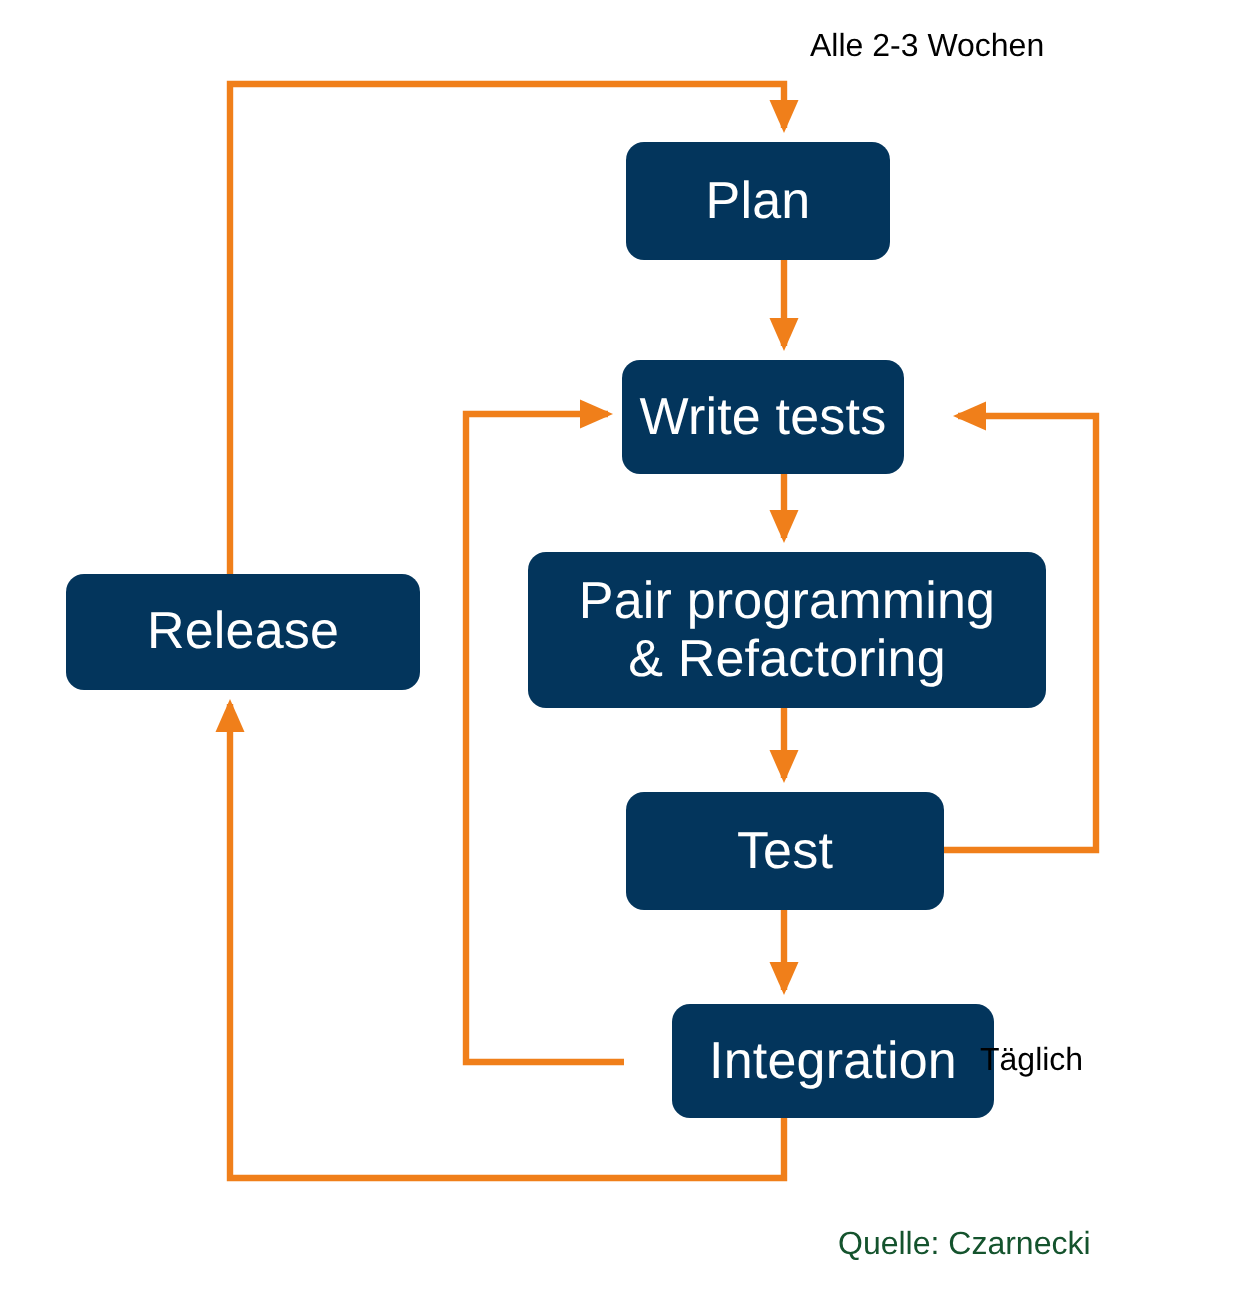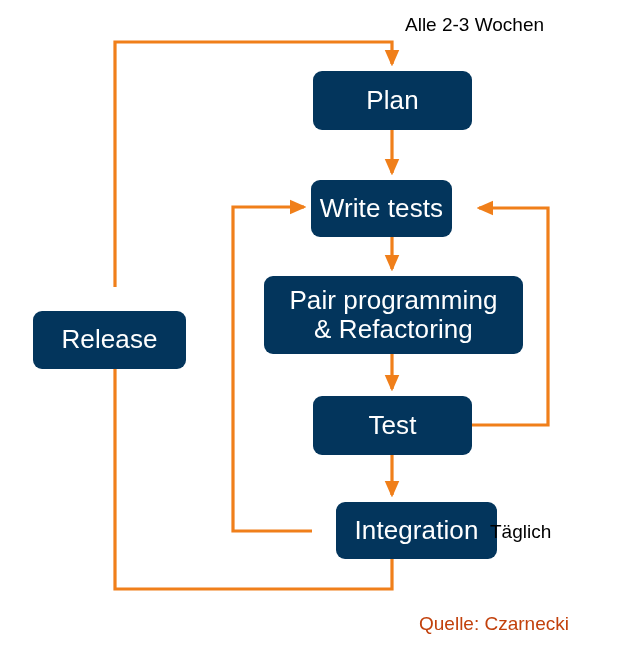--- a/index.html
+++ b/index.html
@@ -43,21 +43,21 @@
     box-sizing: border-box;
   }
   .node-label {
     display: block;
     white-space: pre-line;
   }
   .annotation {
     position: absolute;
     color: #000000;
     font-family: "Liberation Sans", sans-serif;
-    font-size: 19px;
+    font-size: 16px;
     line-height: 1.2;
     white-space: nowrap;
     z-index: 4;
   }
 </style>
 </head>
 <body>
 
 <div id="diagram-canvas">
 
@@ -73,39 +73,39 @@
         <path d="M 392,237 L 392,269" marker-end="url(#arrow-head)"></path>
         <path d="M 392,354 L 392,389" marker-end="url(#arrow-head)"></path>
         <path d="M 392,455 L 392,495" marker-end="url(#arrow-head)"></path>
         <path d="M 472,425 L 548,425 L 548,208 L 479,208" marker-end="url(#arrow-head)"></path>
         <path d="M 312,531 L 233,531 L 233,207 L 304,207" marker-end="url(#arrow-head)"></path>
         <path d="M 392,559 L 392,589 L 115,589 L 115,352" marker-end="url(#arrow-head)"></path>
       </g>
   </svg>
 
   <div id="node-layer">
-      <div class="node-box" style="left: 313px; top: 71px; width: 159px; height: 59px; background: rgb(3, 53, 92); color: rgb(255, 255, 255);">
+      <div class="node-box" style="left: 313px; top: 71px; width: 132px; height: 59px; background: rgb(3, 53, 92); color: rgb(255, 255, 255);">
         <span class="node-label">Plan</span>
       </div>
       <div class="node-box" style="left: 311px; top: 180px; width: 141px; height: 57px; background: rgb(3, 53, 92); color: rgb(255, 255, 255);">
         <span class="node-label">Write tests</span>
       </div>
       <div class="node-box" style="left: 264px; top: 276px; width: 259px; height: 78px; background: rgb(3, 53, 92); color: rgb(255, 255, 255);">
         <span class="node-label">Pair programming
 &amp; Refactoring</span>
       </div>
       <div class="node-box" style="left: 313px; top: 396px; width: 159px; height: 59px; background: rgb(3, 53, 92); color: rgb(255, 255, 255);">
         <span class="node-label">Test</span>
       </div>
       <div class="node-box" style="left: 312px; top: 502px; width: 161px; height: 57px; background: rgb(3, 53, 92); color: rgb(255, 255, 255); margin-left: 24px;">
         <span class="node-label">Integration</span>
       </div>
-      <div class="node-box" style="left: 33px; top: 287px; width: 153px; height: 58px; background: rgb(3, 53, 92); color: rgb(255, 255, 255); margin-top: 24px;">
+      <div class="node-box" style="left: 33px; top: 287px; width: 177px; height: 58px; background: rgb(3, 53, 92); color: rgb(255, 255, 255);">
         <span class="node-label">Release</span>
       </div>
     </div>
   <div id="annotation-layer">
       <div class="annotation" style="left: 405px; top: 14px; color: rgb(0, 0, 0);">Alle 2-3 Wochen</div>
       <div class="annotation" style="left: 490px; top: 521px; color: rgb(0, 0, 0);">Täglich</div>
-      <div class="annotation" style="left: 419px; top: 613px; color: #c2410c;">Quelle: Czarnecki</div>
+      <div class="annotation" style="left: 419px; top: 613px; color: #14532d;">Quelle: Czarnecki</div>
     </div>
 
 </div>
 
 </body></html>

